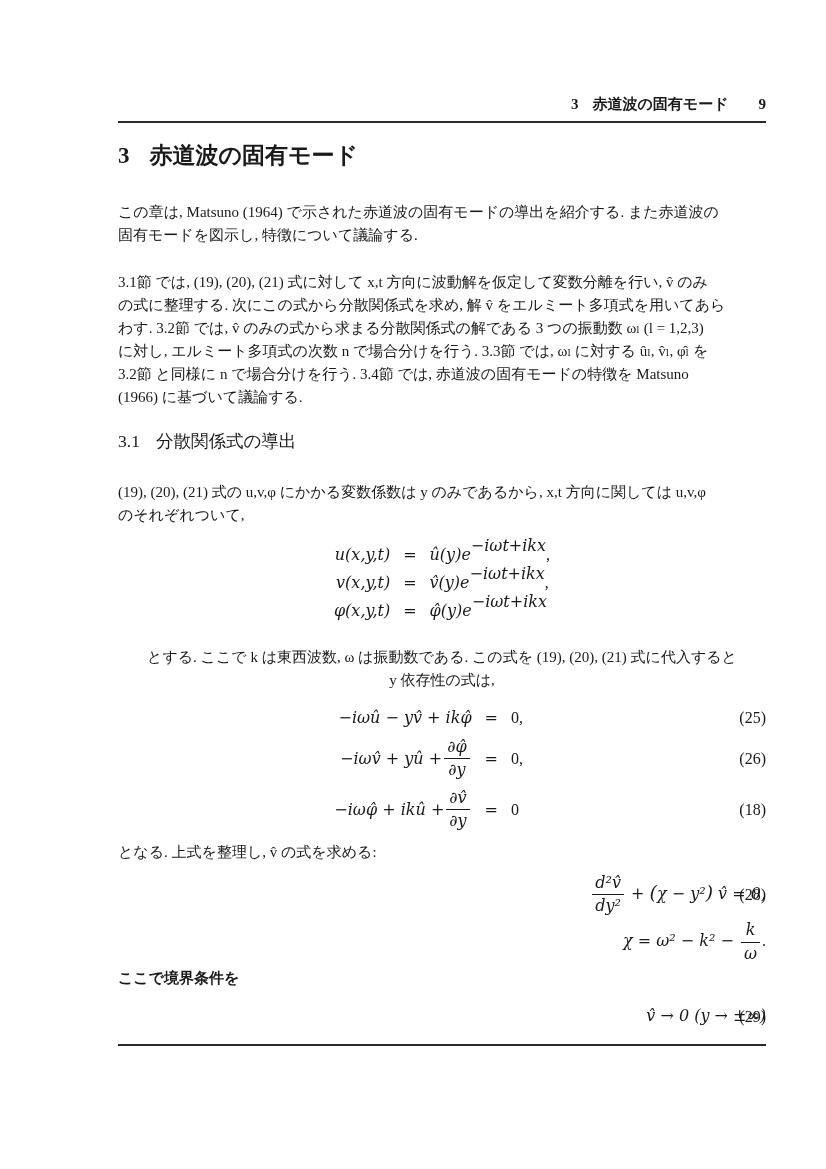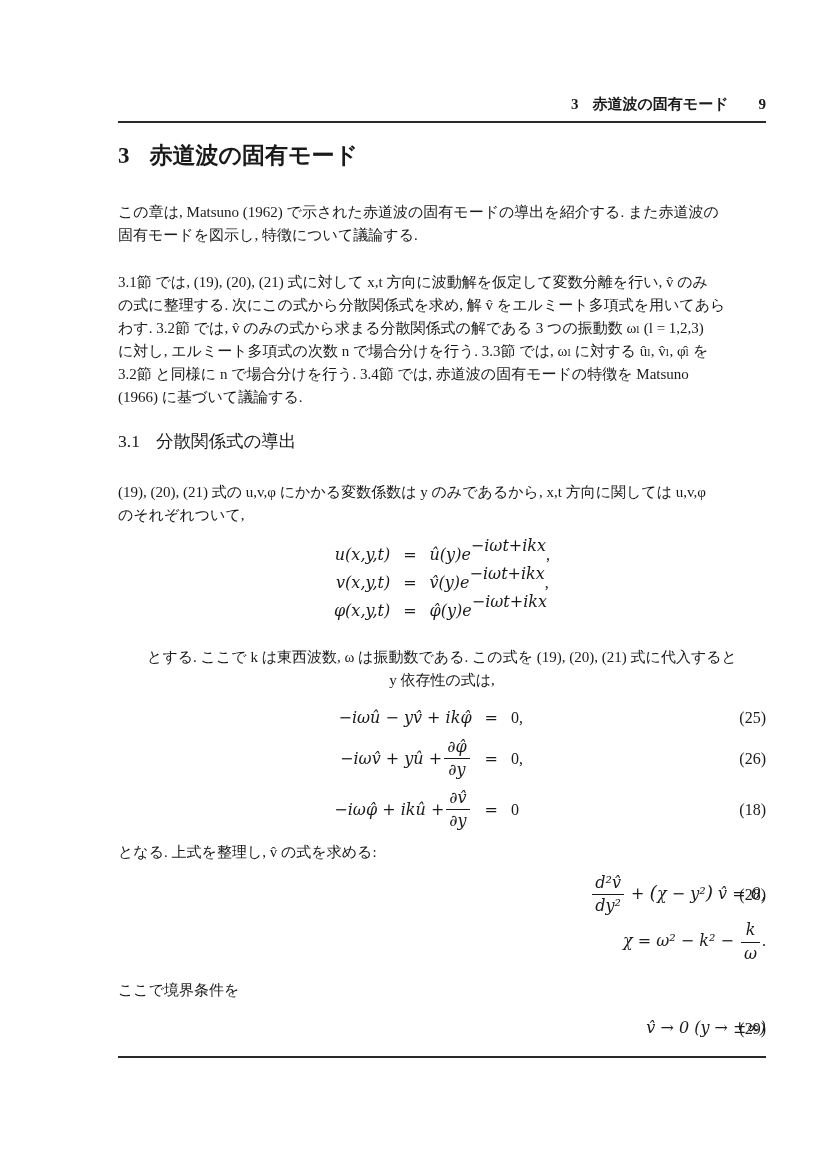--- a/index.html
+++ b/index.html
@@ -82,21 +82,21 @@
     font-family: "Liberation Sans", sans-serif;
   }
   
   .para { margin: 0; }
   .para .tline { display: block; }
   .mt-intro    { margin-top: 30px; }
   .mt-overview { margin-top: 24px; }
   .mt-setup    { margin-top: 28px; }
   .mt-subst    { margin-top: 24px; text-align: center; }
   .mt-vtilde   { margin-top: 10px; }
-  .mt-boundary { margin-top: 16px; }
+  .mt-boundary { margin-top: 4px; font-weight: bold; }
   
   .m  { font-style: italic; font-family: "DejaVu Serif", serif; }
   .up { font-style: normal; }
   .eq-font { font-size: 16px; }
   .sup {
     font-size: 16px;
     vertical-align: baseline;
     position: relative;
     top: -0.55em;
   }
@@ -169,21 +169,21 @@
     <span class="rh-page">9</span>
   </div>
   <hr class="head-rule">
 
   <div class="section-title">
     <span class="sec-num">3</span>
     <span class="sec-text">赤道波の固有モード</span>
   </div>
 
   <p class="para mt-intro">
-    <span class="tline">この章は, Matsuno (1962) で示された赤道波の固有モードの導出を紹介する. また赤道波の</span>
+    <span class="tline">この章は, Matsuno (1964) で示された赤道波の固有モードの導出を紹介する. また赤道波の</span>
     <span class="tline">固有モードを図示し, 特徴について議論する.</span>
   </p>
 
   <p class="para mt-overview">
     <span class="tline">3.1節 では, (19), (20), (21) 式に対して x,t 方向に波動解を仮定して変数分離を行い, v̂ のみ</span>
     <span class="tline">の式に整理する. 次にこの式から分散関係式を求め, 解 v̂ をエルミート多項式を用いてあら</span>
     <span class="tline">わす. 3.2節 では, v̂ のみの式から求まる分散関係式の解である 3 つの振動数 ωₗ (l = 1,2,3)</span>
     <span class="tline">に対し, エルミート多項式の次数 n で場合分けを行う. 3.3節 では, ωₗ に対する ûₗ, v̂ₗ, φ̂ₗ を</span>
     <span class="tline">3.2節 と同様に n で場合分けを行う. 3.4節 では, 赤道波の固有モードの特徴を Matsuno</span>
     <span class="tline">(1966) に基づいて議論する.</span>

